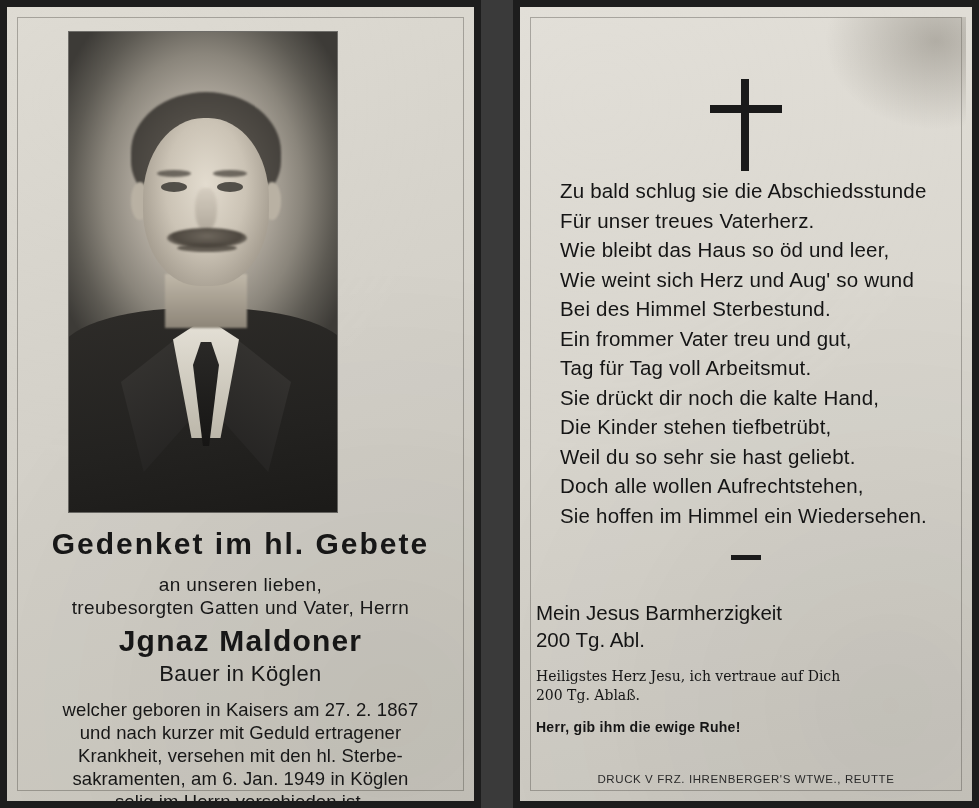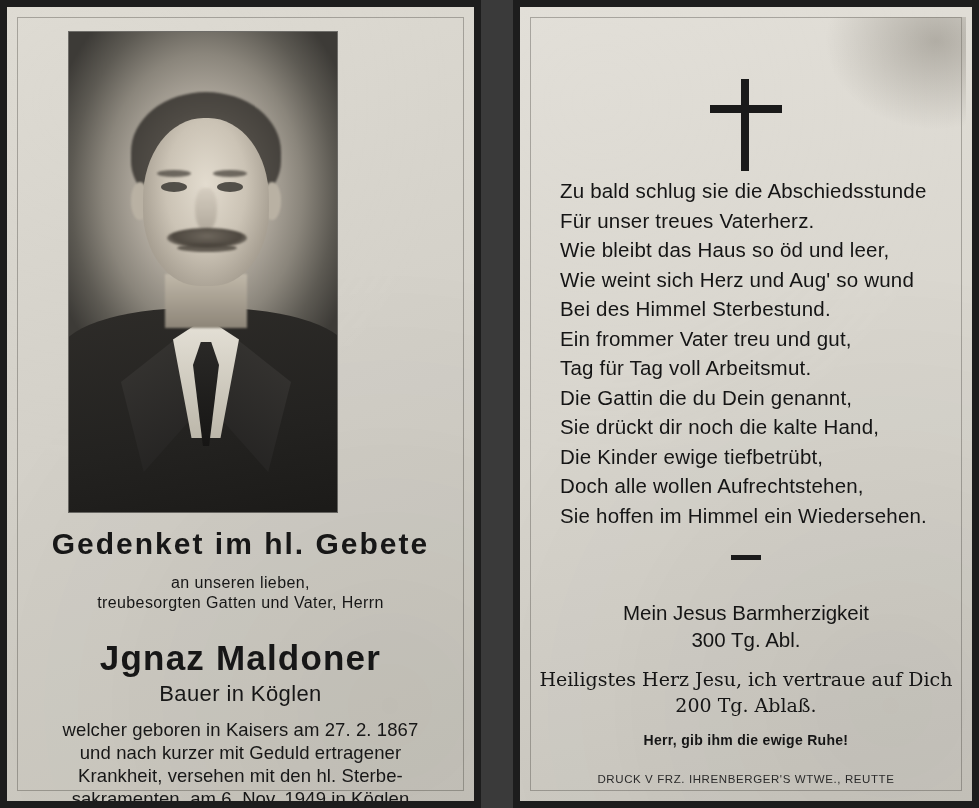--- a/index.html
+++ b/index.html
@@ -160,27 +160,27 @@
     text-align: center;
     color: #171717;
   }
   .l-head {
     font-size: 30px;
     font-weight: 700;
     letter-spacing: 2.0px;
     margin-bottom: 12px;
   }
   .l-sub1 {
-    font-size: 16px;
+    font-size: 19px;
     line-height: 1.22;
     letter-spacing: .4px;
-    margin-bottom: 26px;
+    margin-bottom: 5px;
   }
   .l-name {
-    font-size: 35px;
+    font-size: 30px;
     font-weight: 700;
     letter-spacing: 1.2px;
     margin: 4px 0 3px;
   }
   .l-occupation {
     font-size: 22px;
     letter-spacing: .4px;
     margin-bottom: 12px;
   }
   .l-body {
@@ -223,27 +223,27 @@
     transform: translateX(-50%);
     width: 30px;
     height: 5px;
     background: #1b1b1b;
   }
   .prayers {
     position: absolute;
     left: 16px;
     right: 16px;
     top: 592px;
-    text-align: center;
+    text-align: left;
     color: #151515;
   }
   .pr1 { font-size: 20.5px; line-height: 1.32; }
   .pr-fraktur {
     font-family: "DejaVu Serif", serif;
-    font-size: 19px;
+    font-size: 14px;
     line-height: 1.35;
     margin-top: 14px;
   }
   .pr-bold {
     font-family: Liberation Sans, sans-serif;
     font-weight: 700;
     font-size: 14px;
     margin-top: 14px;
     letter-spacing: .3px;
   }
@@ -302,21 +302,21 @@
       <div class="l-sub1">
         <div>an unseren lieben,</div>
         <div>treubesorgten Gatten und Vater, Herrn</div>
       </div>
       <div class="l-name">Jgnaz Maldoner</div>
       <div class="l-occupation">Bauer in Köglen</div>
       <div class="l-body">
         <div>welcher geboren in Kaisers am 27. 2. 1867</div>
         <div>und nach kurzer mit Geduld ertragener</div>
         <div>Krankheit, versehen mit den hl. Sterbe-</div>
-        <div>sakramenten, am 6. Nov. 1949 in Köglen</div>
+        <div>sakramenten, am 6. Jan. 1949 in Köglen</div>
         <div>selig im Herrn verschieden ist.</div>
       </div>
     </div>
   </div>
 
   <div class="card card-right">
     <div class="inner"></div>
     <div class="paper-noise"></div>
     <div class="blot"></div>
 
@@ -326,33 +326,33 @@
     </div>
 
     <div class="verse">
       <div>Zu bald schlug sie die Abschiedsstunde</div>
       <div>Für unser treues Vaterherz.</div>
       <div>Wie bleibt das Haus so öd und leer,</div>
       <div>Wie weint sich Herz und Aug' so wund</div>
       <div>Bei des Himmel Sterbestund.</div>
       <div>Ein frommer Vater treu und gut,</div>
       <div>Tag für Tag voll Arbeitsmut.</div>
-      <div>Die Gattin die du Dein genannt,</div>
       <div>Sie drückt dir noch die kalte Hand,</div>
-      <div>Die Kinder ewige tiefbetrübt,</div>
+      <div>Die Kinder stehen tiefbetrübt,</div>
+      <div>Weil du so sehr sie hast geliebt.</div>
       <div>Doch alle wollen Aufrechtstehen,</div>
       <div>Sie hoffen im Himmel ein Wiedersehen.</div>
     </div>
 
     <div class="rule"></div>
 
     <div class="prayers">
       <div class="pr1">
         <div>Mein Jesus Barmherzigkeit</div>
-        <div>300 Tg. Abl.</div>
+        <div>200 Tg. Abl.</div>
       </div>
       <div class="pr-fraktur">
         <div>Heiligstes Herz Jesu, ich vertraue auf Dich</div>
         <div>200 Tg. Ablaß.</div>
       </div>
       <div class="pr-bold">Herr, gib ihm die ewige Ruhe!</div>
     </div>
 
     <div class="imprint">DRUCK V FRZ. IHRENBERGER'S WTWE., REUTTE</div>
   </div>

